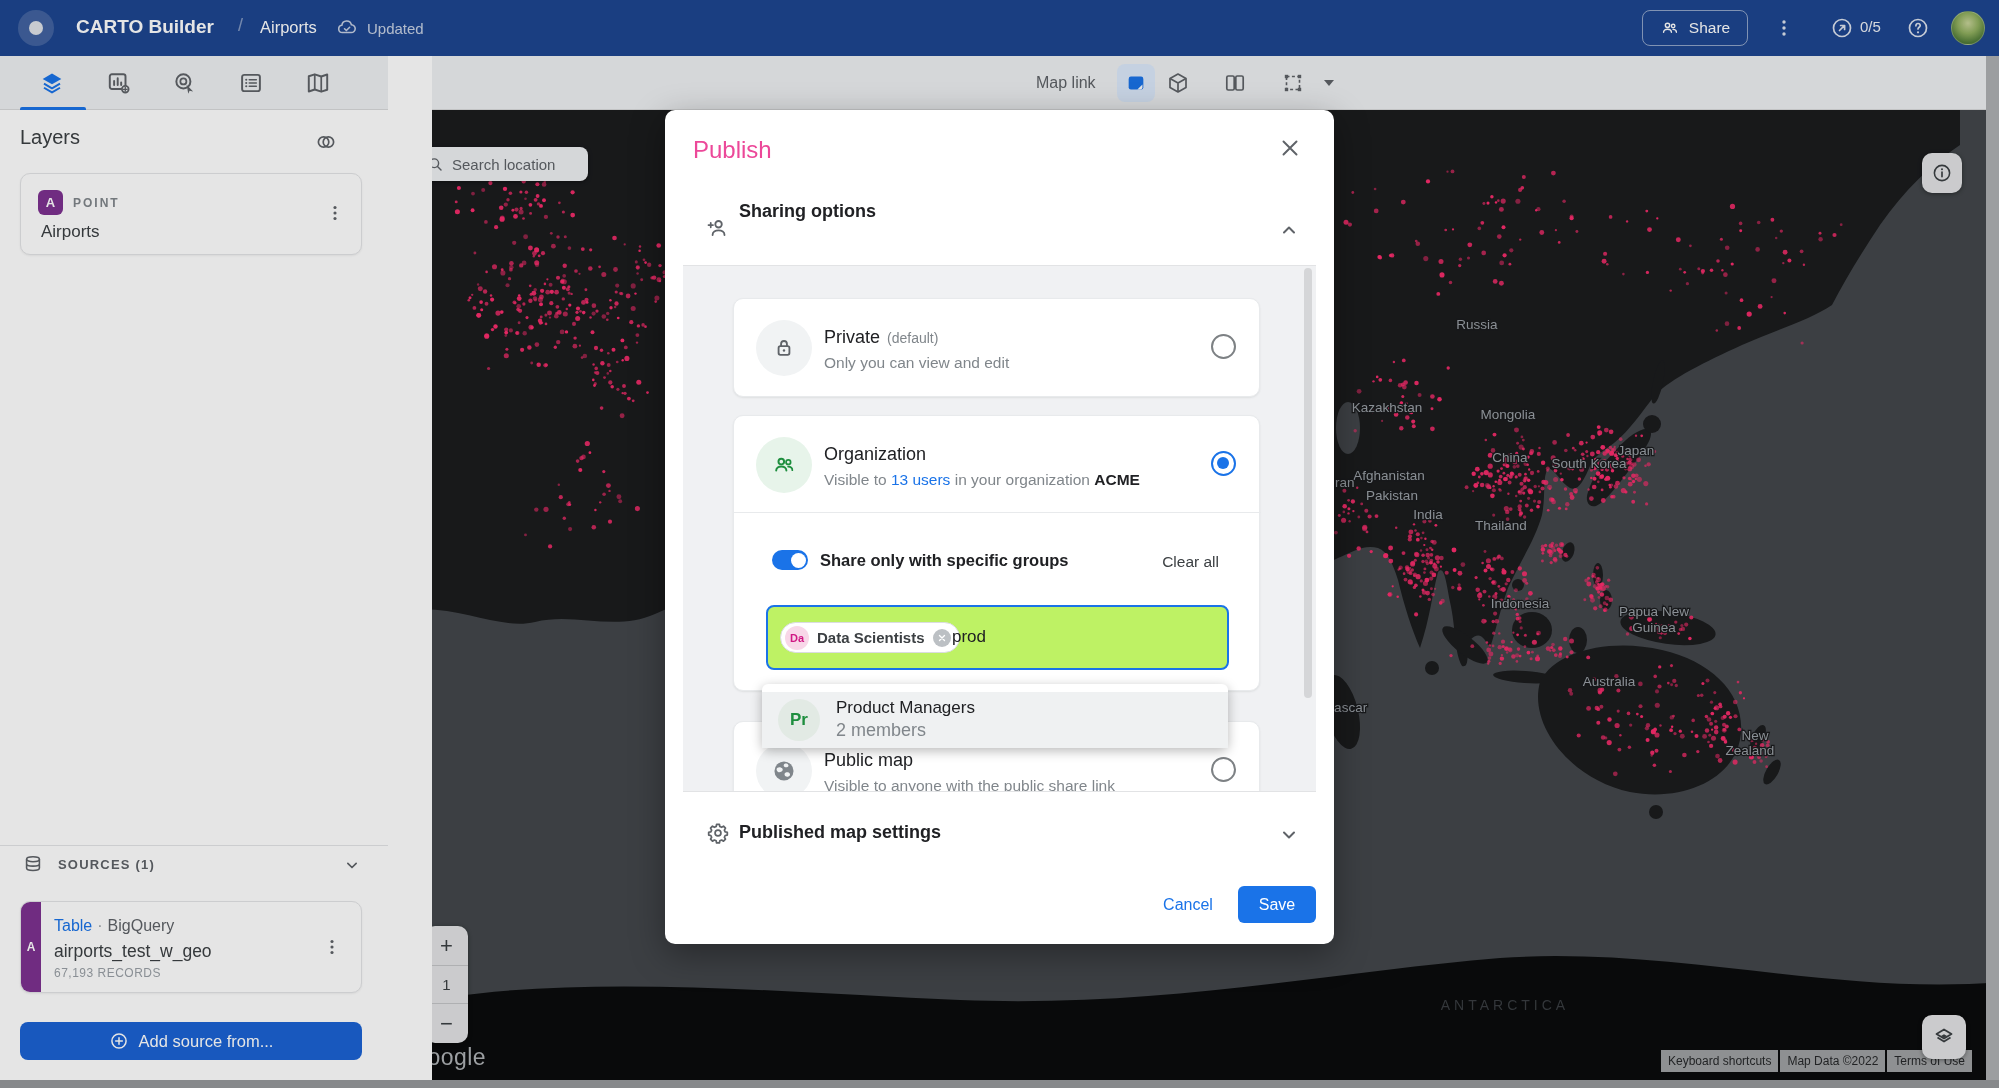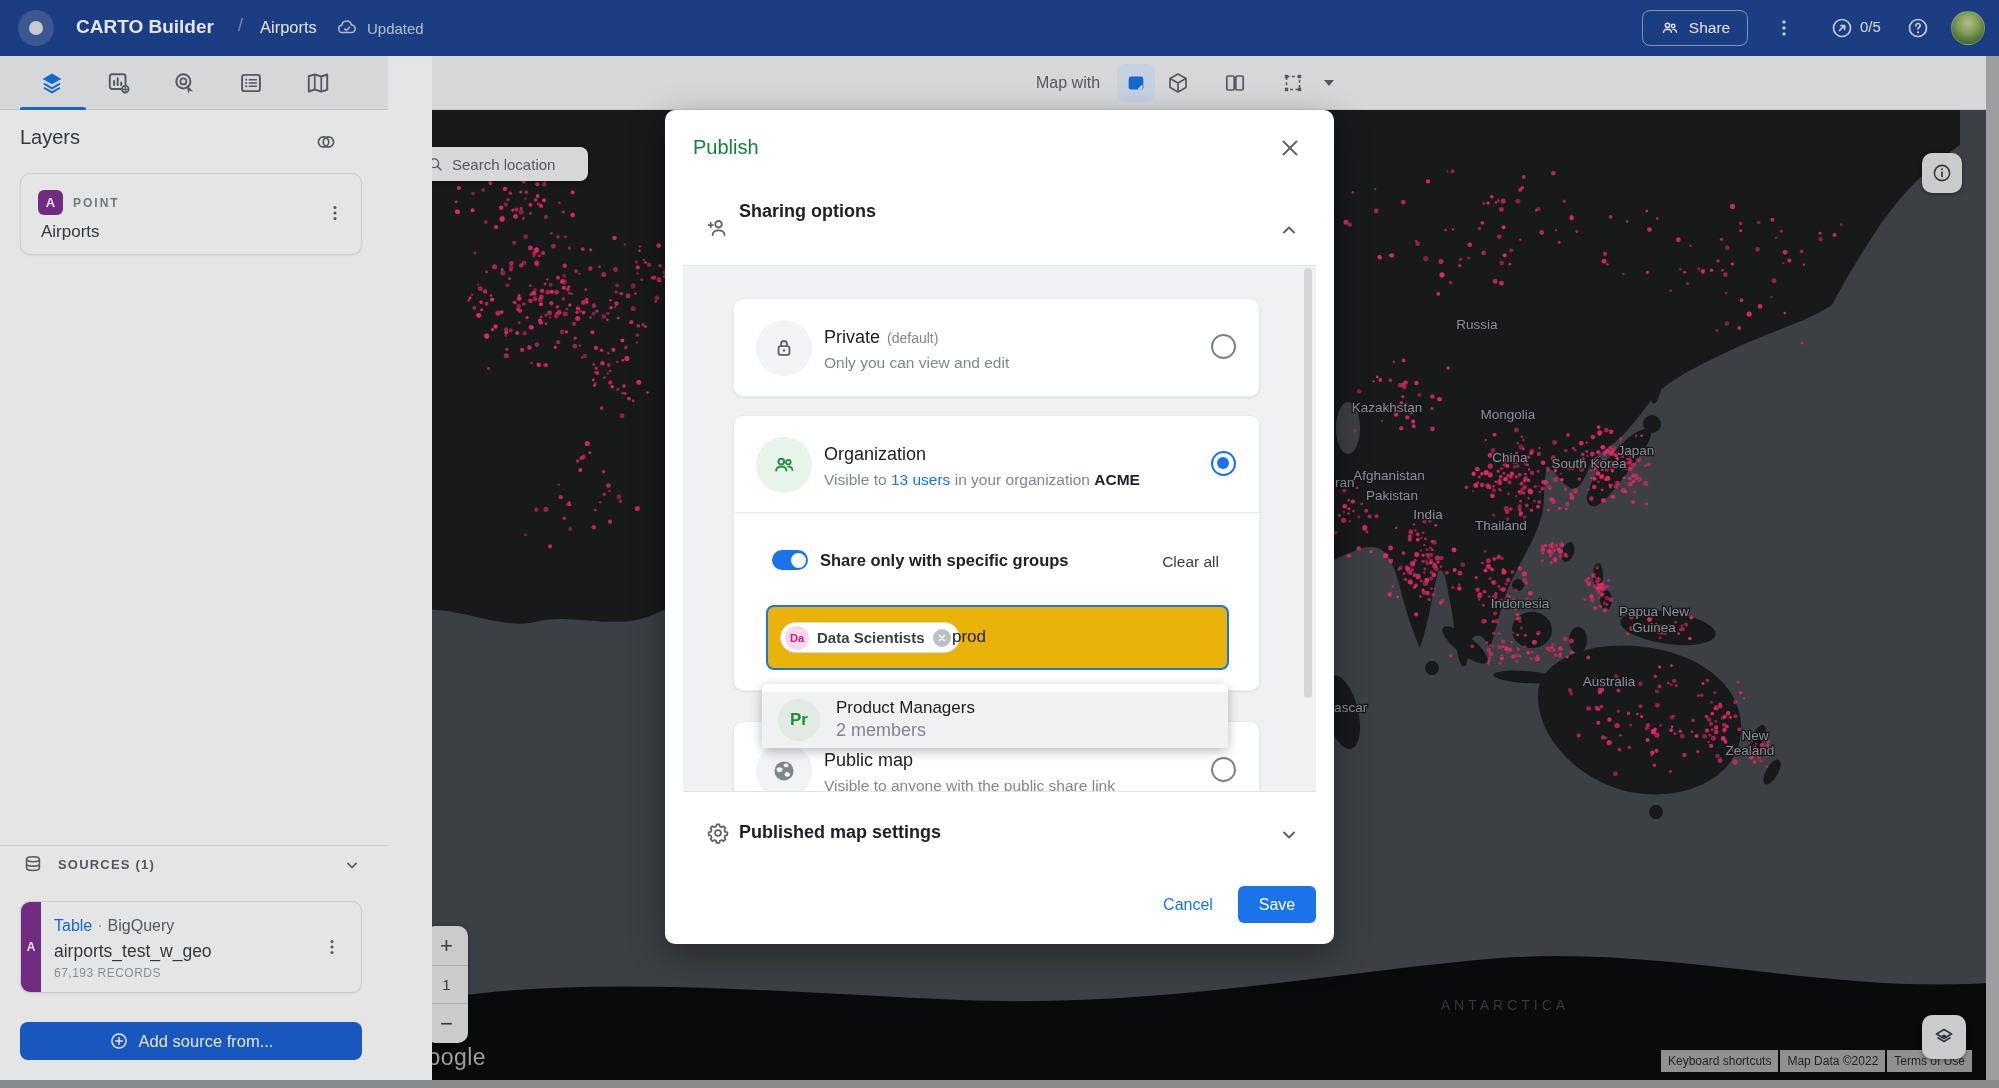--- a/index.html
+++ b/index.html
@@ -92,21 +92,21 @@
   .zoomcell.mid { border-top:1px solid #c3c5c7; border-bottom:1px solid #c3c5c7; font-size:15px; cursor:default; }
   .google-logo { position:absolute; left:21px; top:988px; font-size:23px; font-weight:500; color:#aeb2b5;
     letter-spacing:.5px; }
   .attribution { position:absolute; right:27px; top:994px; display:flex; gap:2px; }
   .attribution span { background:#9fa1a3; color:#26282a; font-size:12px; padding:4px 7px; cursor:pointer; }
 
   
   .backdrop { position:absolute; inset:0; background:rgba(0,0,0,.10); z-index:40; }
   .modal { position:absolute; left:665px; top:110px; width:669px; height:834px; background:#fff;
     border-radius:10px; box-shadow:0 10px 34px rgba(0,0,0,.35); z-index:50; }
-  .modal-title { position:absolute; left:28px; top:26px; font-size:20px; font-weight:500; color:#15803d; }
+  .modal-title { position:absolute; left:28px; top:26px; font-size:24px; font-weight:500; color:#ec4899; }
   .modal-close { position:absolute; left:612px; top:25px; width:26px; height:26px; color:#5f6368; cursor:pointer; }
   .sec-head-ico { position:absolute; width:26px; height:26px; color:#5f6368; }
   .sec-head-lbl { position:absolute; left:74px; font-size:18px; font-weight:600; color:#202124; }
   .sec-chevron { position:absolute; left:612px; width:24px; height:24px; color:#5f6368; cursor:pointer; }
   .scroll-area { position:absolute; left:18px; top:155px; width:633px; height:527px; background:#f0f1f3;
     border-top:1px solid #e2e3e5; border-bottom:1px solid #e2e3e5; overflow:hidden; }
   .opt-card { position:absolute; left:50px; width:527px; background:#fff; border:1px solid #e8eaec;
     border-radius:10px; box-shadow:0 1px 2px rgba(60,64,67,.1); }
   .opt-icon { position:absolute; left:22px; top:21px; width:56px; height:56px; border-radius:50%;
     display:flex; align-items:center; justify-content:center; }
@@ -122,21 +122,21 @@
   .radio.sel { border-color:#1a73e8; }
   .radio.sel::after { content:""; position:absolute; left:4px; top:4px; width:12px; height:12px;
     border-radius:50%; background:#1a73e8; }
   .divider { position:absolute; left:0; top:96px; width:527px; height:1px; background:#e8eaec; }
   .toggle { position:absolute; left:38px; top:134px; width:36px; height:20px; border-radius:10px;
     background:#1a73e8; cursor:pointer; }
   .toggle::after { content:""; position:absolute; right:2.5px; top:2.5px; width:15px; height:15px;
     border-radius:50%; background:#fff; }
   .toggle-lbl { position:absolute; left:86px; top:135px; font-size:16.5px; font-weight:600; color:#202124; }
   .clear-all { position:absolute; right:40px; top:137px; font-size:15.5px; color:#3c4043; cursor:pointer; }
-  .chips-input { position:absolute; left:32px; top:189px; width:463px; height:65px; background:#eab308;
+  .chips-input { position:absolute; left:32px; top:189px; width:463px; height:65px; background:#bef264;
     border:2px solid #1a73e8; border-radius:8px; }
   .chip { position:absolute; left:12px; top:15px; height:31px; border:1px solid #dadce0; border-radius:16px;
     display:flex; align-items:center; gap:8px; padding:0 8px 0 4px; background:#fff; }
   .chip-avatar { width:24px; height:24px; border-radius:50%; background:#f8d7e8; color:#d01884;
     font-size:11px; font-weight:700; display:flex; align-items:center; justify-content:center; }
   .chip-lbl { font-size:15px; font-weight:600; color:#3c4043; }
   .chip-x { width:18px; height:18px; border-radius:50%; background:#bcc0c4; color:#fff; display:flex;
     align-items:center; justify-content:center; cursor:pointer; }
   .typed { position:absolute; left:184px; top:20px; font-size:17px; color:#202124; }
   .dropdown { position:absolute; left:79px; top:418px; width:466px; background:#fff; border-radius:6px;
@@ -282,21 +282,21 @@
     </div>
   </div>
 
   <div class="map-area">
     <div class="map-toolbar">
       <svg class="tool-ico" style="left:12px;color:#1a73e8" viewBox="0 0 24 24">
           <rect x="3.5" y="5" width="17" height="14" rx="1.8" fill="none" stroke="currentColor" stroke-width="1.8"></rect>
           <path d="M9.2 5v14" stroke="currentColor" stroke-width="1.8"></path>
           <path d="M6.3 8.2v.01M6.3 11.2v.01M6.3 14.2v.01" stroke="currentColor" stroke-width="2" stroke-linecap="round"></path>
         </svg>
-      <div class="view-label">Map with</div>
+      <div class="view-label">Map link</div>
       <div class="tile-2d">
         <svg width="22" height="22" viewBox="0 0 24 24">
             <rect x="4" y="5" width="16" height="14" rx="2.5" fill="currentColor"></rect>
             <path d="M19 13.5V17a2 2 0 0 1-2 2h-3.5Z" fill="#fff"></path>
           </svg>
       </div>
       <svg class="tool-ico" style="left:778px" viewBox="0 0 24 24">
           <path d="M12 3 20 7.5v9L12 21 4 16.5v-9Z" fill="none" stroke="currentColor" stroke-width="1.7" stroke-linejoin="round"></path>
           <path d="M12 12 20 7.5M12 12 4 7.5M12 12v9" fill="none" stroke="currentColor" stroke-width="1.7"></path>
         </svg>

